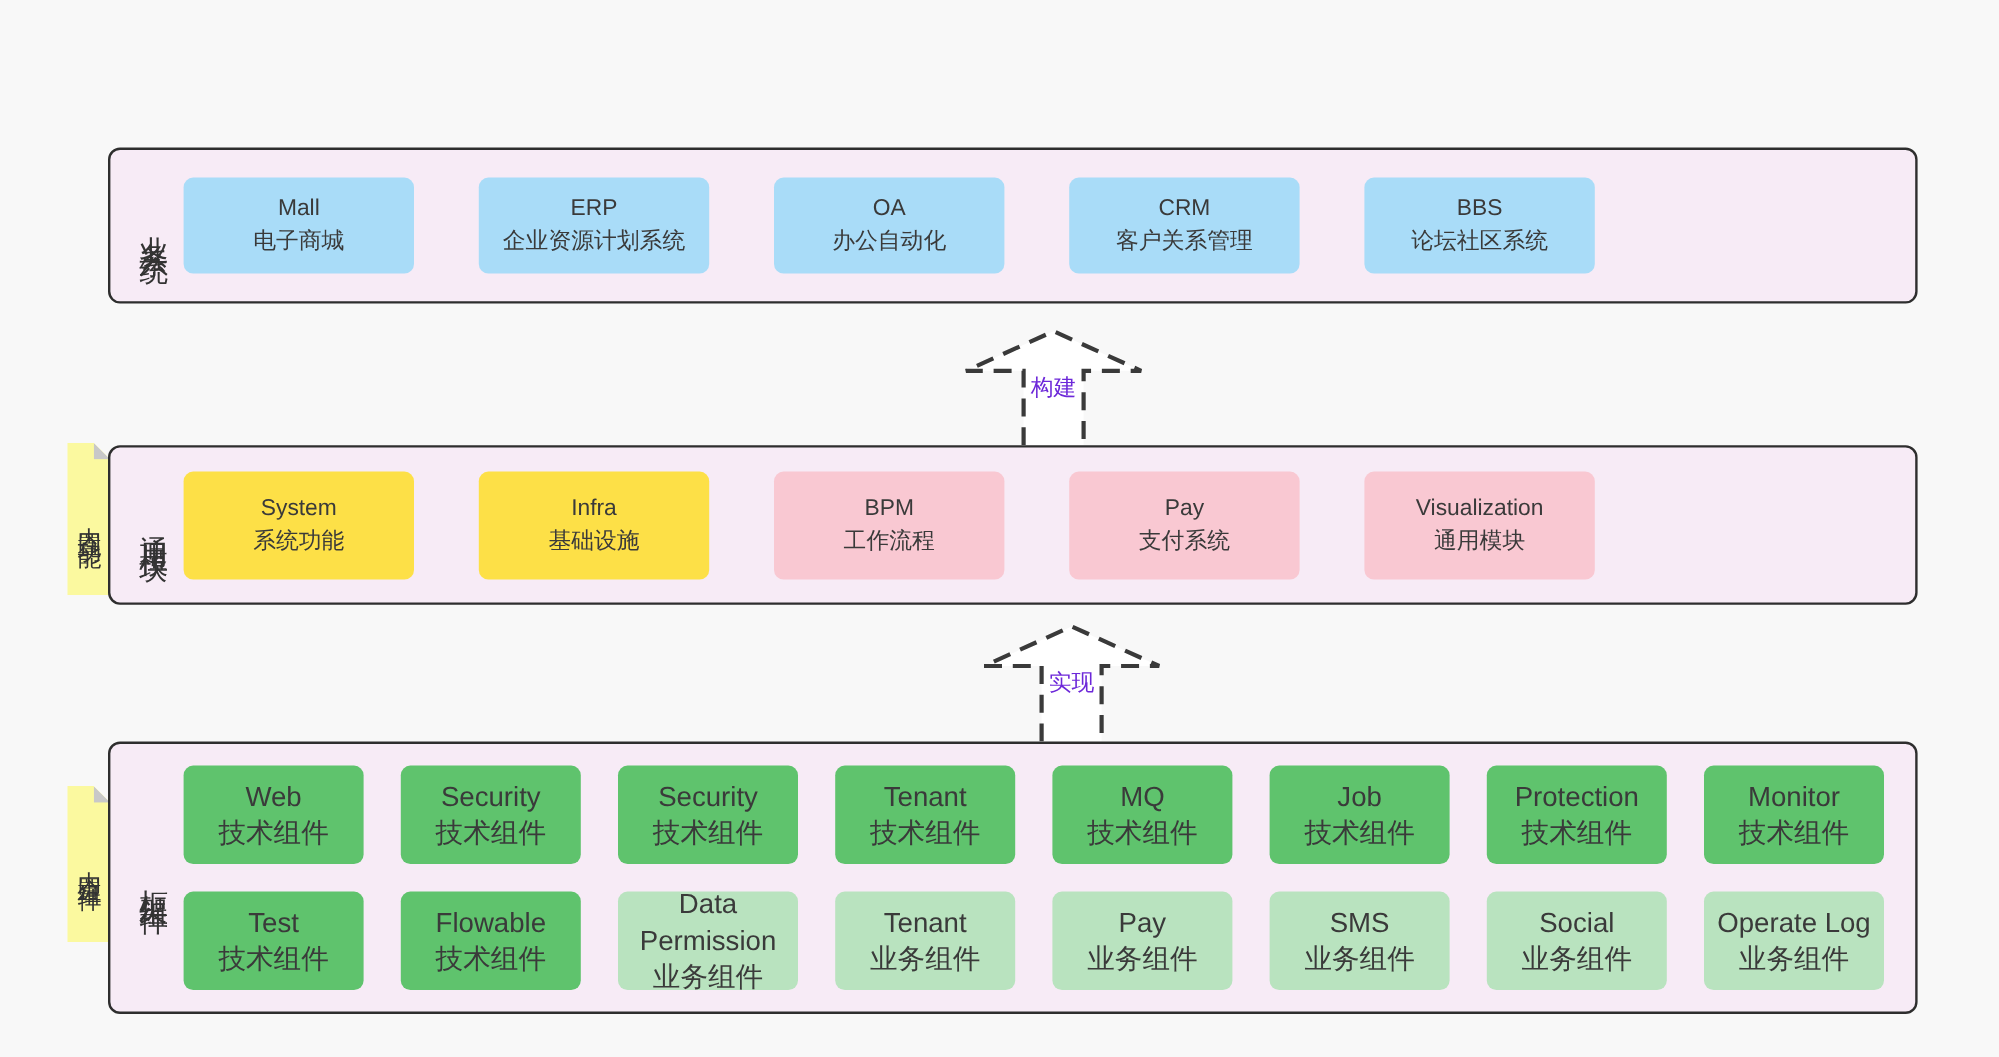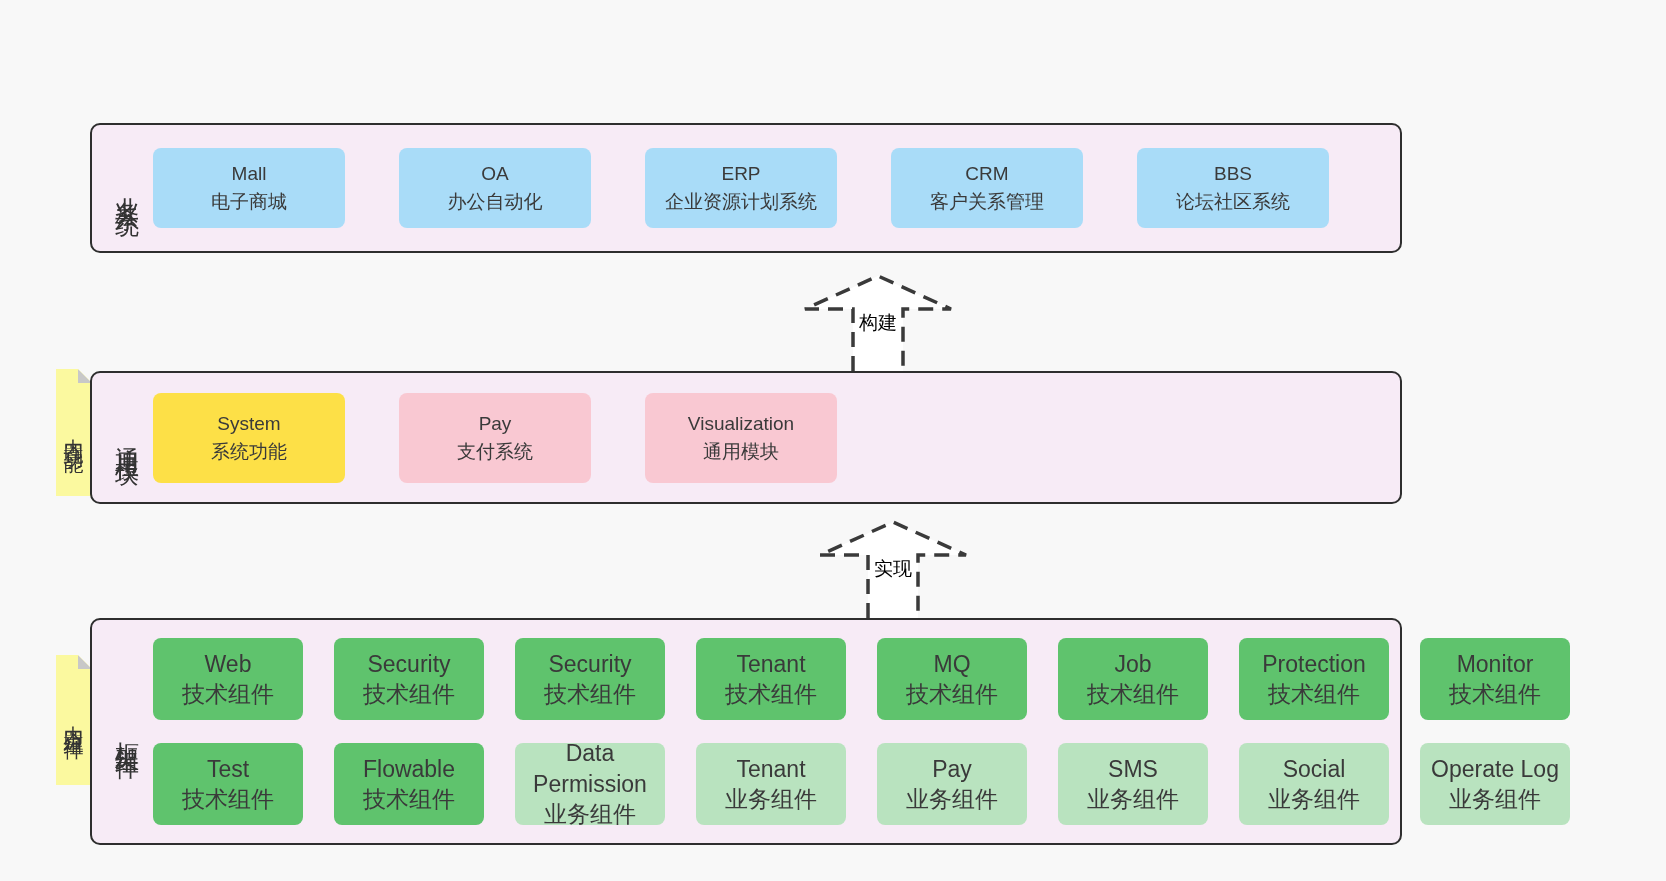--- a/index.html
+++ b/index.html
@@ -20,21 +20,21 @@
   }
   .note .ntext{
     writing-mode:vertical-rl;text-orientation:upright;
     font-size:20px;letter-spacing:5px;color:#333;line-height:1;
   }
   #note-features{top:369px;height:127px;}
   #note-components{top:655px;height:130px;}
 
   
   .layer{
-    position:absolute;left:90px;width:1312px;box-sizing:border-box;
+    position:absolute;left:90px;width:1508px;box-sizing:border-box;
     background:#f7ebf6;border:2px solid #2e2e2e;border-radius:10px;
     display:flex;align-items:center;
   }
   #layer-business{top:123px;height:130px;}
   #layer-modules{top:371px;height:133px;}
   #layer-framework{top:618px;height:227px;}
 
   .vlabel{
     flex:0 0 auto;margin-left:16px;width:32px;text-align:center;
     writing-mode:vertical-rl;text-orientation:upright;
@@ -60,21 +60,21 @@
   .green{background:#5fc36d;}
   .green-light{background:#b9e3bf;}
 
   
   .arrow{position:absolute;width:150px;}
   #arrow-build{left:803px;top:274px;height:97px;}
   #arrow-implement{left:818px;top:520px;height:98px;text-decoration:underline;}
   .arrow svg{display:block;}
   .arrow-label{
     position:absolute;left:50%;top:36px;transform:translateX(-50%);
-    background:#ffffff;padding:0 3px;font-size:19px;color:#000000;white-space:nowrap;
+    background:#ffffff;padding:0 3px;font-size:19px;color:#6d28d9;white-space:nowrap;
   }
 </style>
 </head>
 <body>
 
 <div class="note" id="note-features">
   <div class="fold"></div>
   <div class="ntext">内置功能</div>
 </div>
 <div class="note" id="note-components">
@@ -83,26 +83,26 @@
 </div>
 
 <div class="layer" id="layer-business">
   <div class="vlabel">业务系统</div>
   <div class="boxes">
     <div class="box blue">
       <div>Mall</div>
       <div>电子商城</div>
     </div>
     <div class="box blue">
+      <div>ERP</div>
+      <div>企业资源计划系统</div>
+    </div>
+    <div class="box blue">
       <div>OA</div>
       <div>办公自动化</div>
-    </div>
-    <div class="box blue">
-      <div>ERP</div>
-      <div>企业资源计划系统</div>
     </div>
     <div class="box blue">
       <div>CRM</div>
       <div>客户关系管理</div>
     </div>
     <div class="box blue">
       <div>BBS</div>
       <div>论坛社区系统</div>
     </div>
   </div>
@@ -115,20 +115,28 @@
   <div class="arrow-label">构建</div>
 </div>
 
 <div class="layer" id="layer-modules">
   <div class="vlabel">通用模块</div>
   <div class="boxes">
     <div class="box red">
       <div>System</div>
       <div>系统功能</div>
     </div>
+    <div class="box red">
+      <div>Infra</div>
+      <div>基础设施</div>
+    </div>
+    <div class="box pink">
+      <div>BPM</div>
+      <div>工作流程</div>
+    </div>
     <div class="box pink">
       <div>Pay</div>
       <div>支付系统</div>
     </div>
     <div class="box pink">
       <div>Visualization</div>
       <div>通用模块</div>
     </div>
   </div>
 </div>

